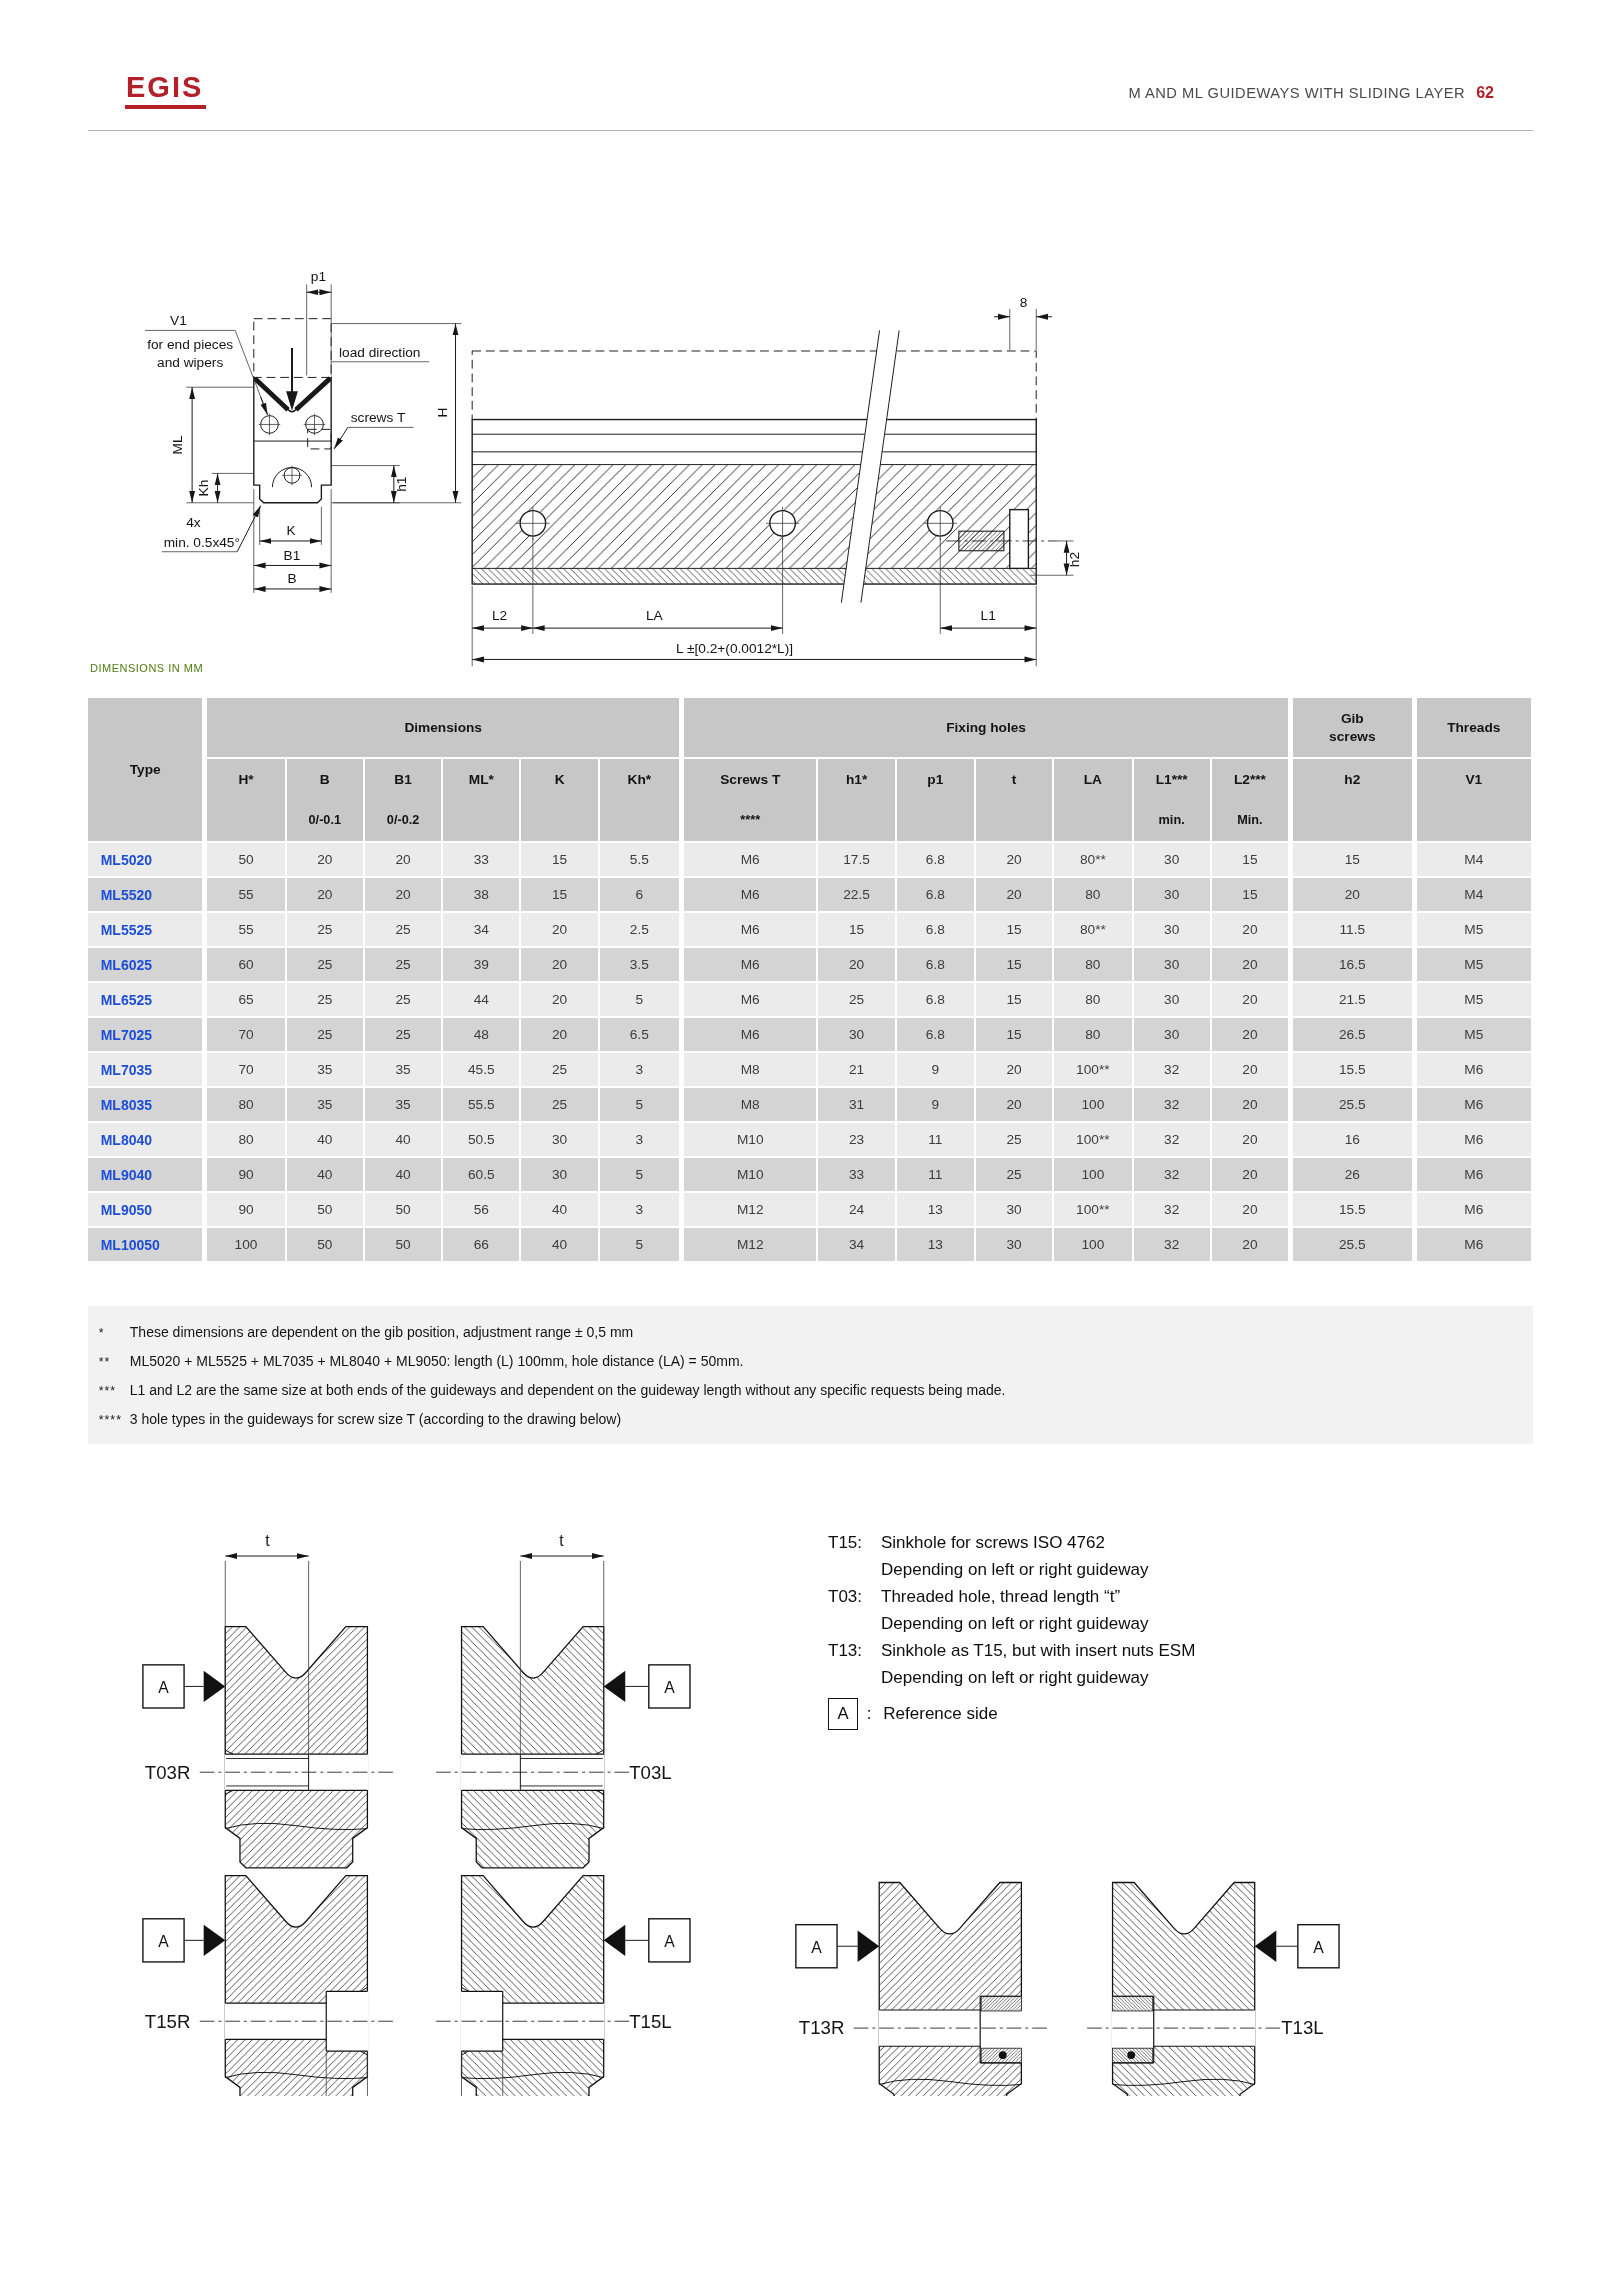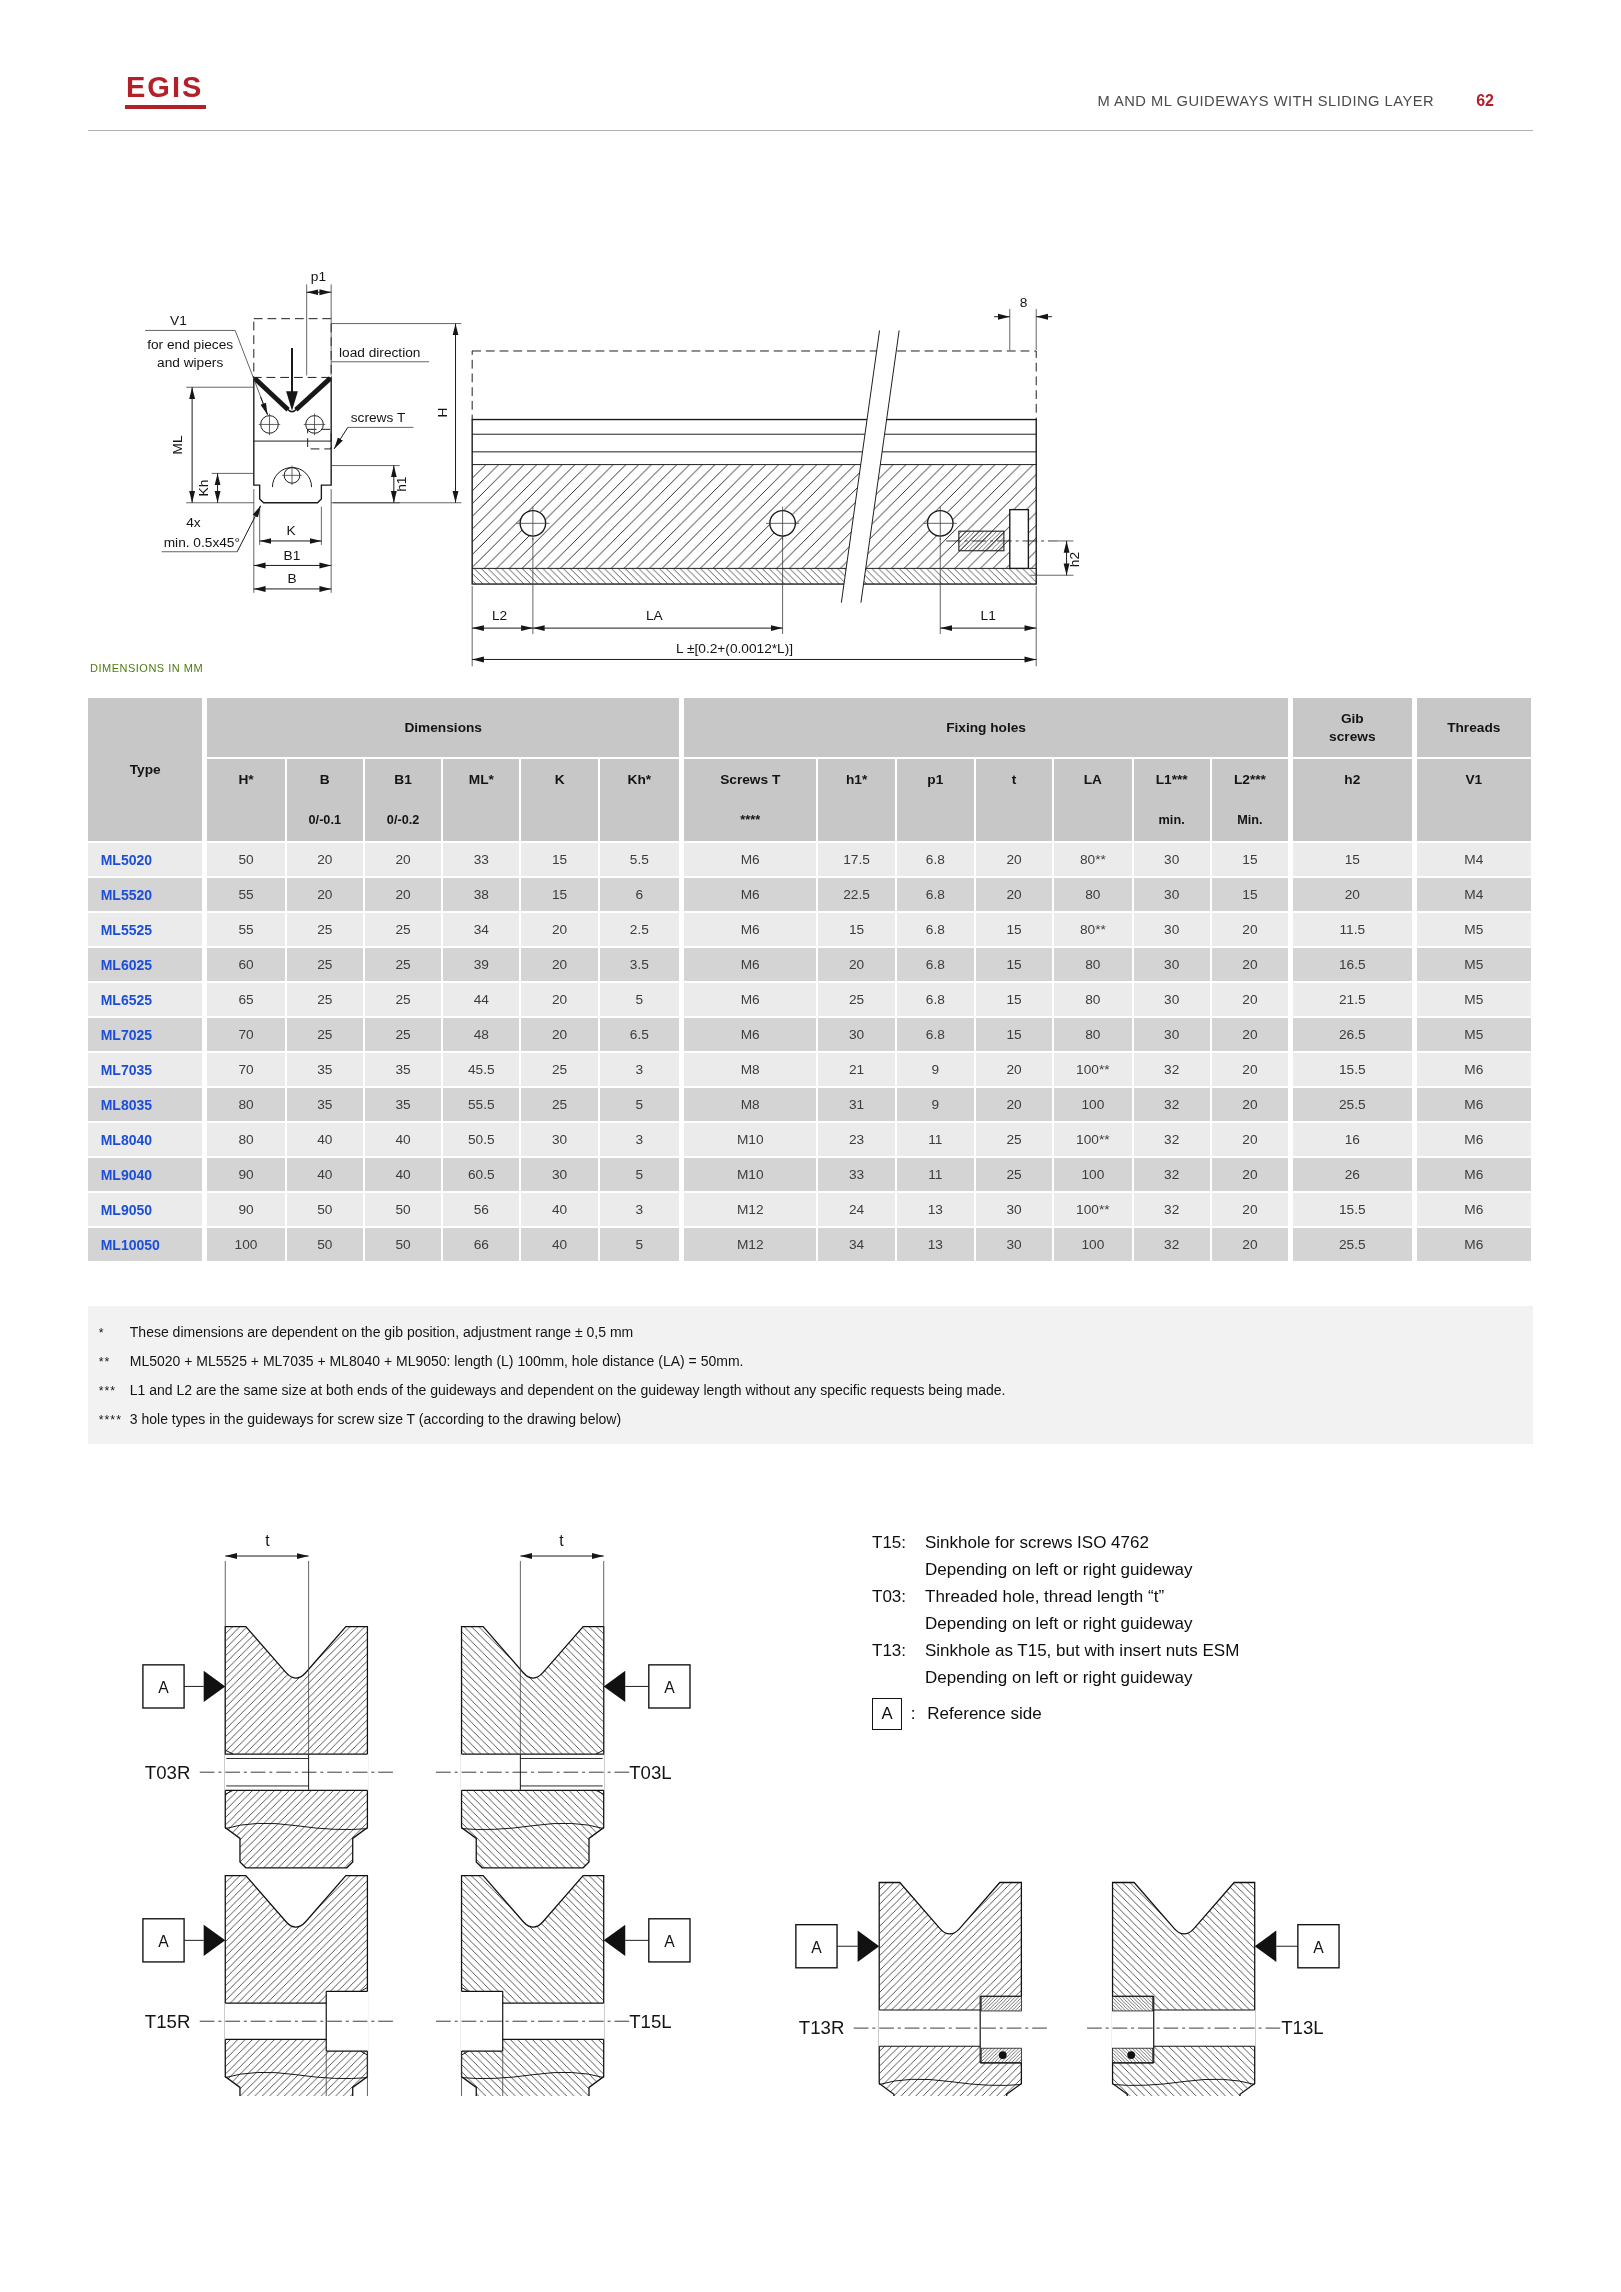--- a/index.html
+++ b/index.html
@@ -1,21 +1,21 @@
 <!DOCTYPE html>
 <html><head>
 <meta charset="utf-8">
 <style>
   html,body{margin:0;padding:0;background:#fff;}
   #page{position:relative;width:1621px;height:2096px;background:#fff;overflow:hidden;
         font-family:"Liberation Sans",sans-serif;color:#161616;}
   
   .logo{position:absolute;left:125px;top:73px;color:#b2202a;font-size:29px;font-weight:800;
         letter-spacing:2px;line-height:1;border-bottom:4.9px solid #b2202a;padding:0 2.9px 2.9px 1px;}
-  .hdr-right{position:absolute;top:92px;right:127px;display:flex;align-items:baseline;gap:42px;}
+  .hdr-right{position:absolute;top:84px;right:127px;display:flex;align-items:baseline;gap:11px;}
   .hdr-title{font-size:14.7px;color:#4a4a4a;letter-spacing:0.5px;}
   .hdr-page{font-size:16px;color:#b2202a;font-weight:700;}
   .rule{position:absolute;left:88px;top:130px;width:1445px;height:1px;background:#b2b2b2;}
   
   .svgabs{position:absolute;}
   svg text{font-family:"Liberation Sans",sans-serif;fill:#141414;}
   .dt{font-size:14px;}
   .bt{font-size:19px;}
   .mt{font-size:16px;}
   .dashed{stroke:#1a1a1a;stroke-width:1;fill:none;stroke-dasharray:9 5;}
@@ -45,21 +45,21 @@
         height:35px;border-bottom:2px solid #fff;vertical-align:middle;}
   table.data tr.even td{background:#d4d4d4;}
   table.data td.type{font-weight:700;color:#1d4ed8;text-align:left;padding-left:12.7px;font-size:14px;}
   
   .footnotes{position:absolute;left:88px;top:1306px;width:1445px;background:#f2f2f2;
         padding:11.8px 0 9.8px 0;}
   .fn{display:flex;line-height:28px;font-size:14px;color:#141414;}
   .fn .m{width:31px;margin-left:10.8px;font-size:12.3px;letter-spacing:1px;padding-top:1px;}
   .fn .t{flex:1;}
   
-  .holetypes{position:absolute;left:828px;top:1529px;width:529px;font-size:17px;color:#0e0e0e;margin-left:44px;}
+  .holetypes{position:absolute;left:828px;top:1529px;width:529px;font-size:17px;color:#0e0e0e;}
   .ht-row{display:flex;line-height:27px;}
   .ht-code{width:53px;flex:none;}
   .ht-ref{display:flex;align-items:center;margin-top:6.9px;}
   .abox{width:28px;height:30px;border:1.5px solid #131313;display:flex;align-items:center;
         justify-content:center;font-size:16.7px;margin-right:8.8px;flex:none;}
   .ht-colon{margin-right:11.8px;}
 </style>
 </head>
 <body>
 

